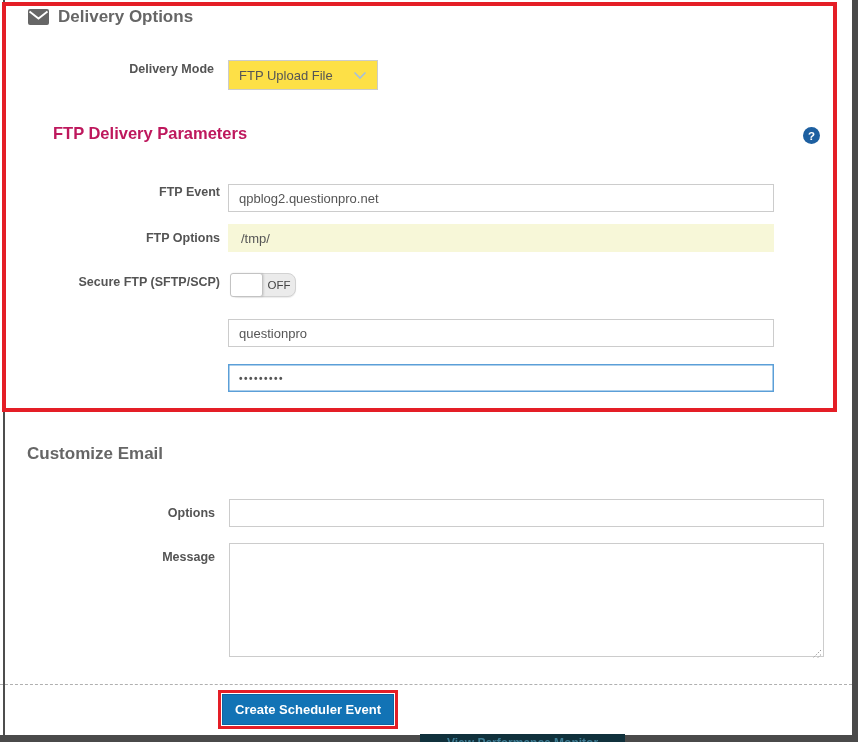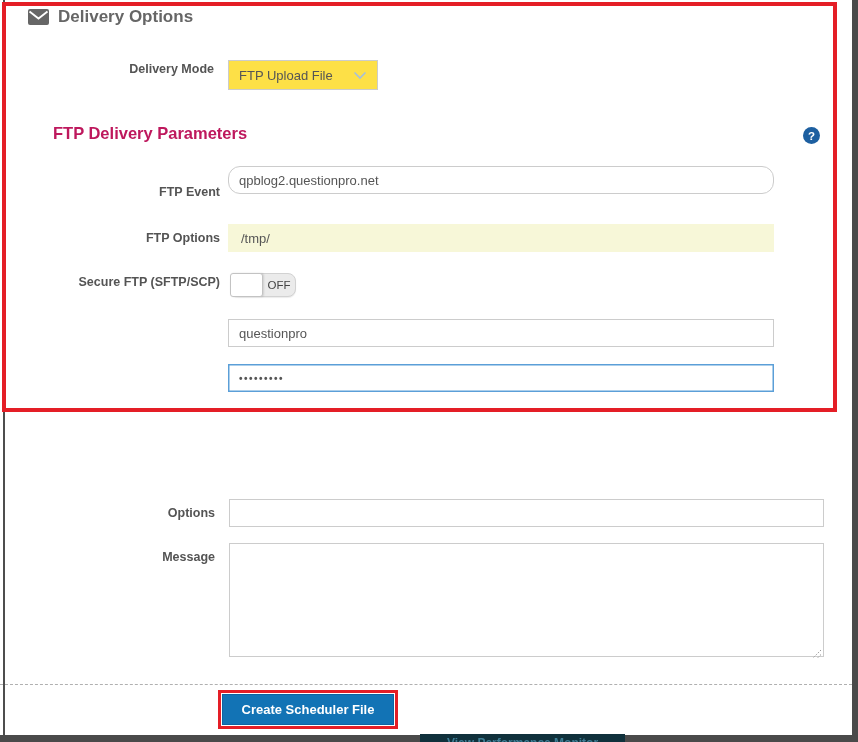--- a/index.html
+++ b/index.html
@@ -125,46 +125,47 @@
       <svg width="14" height="9" viewBox="0 0 14 9">
         <path d="M1.5 1.5 L7 7 L12.5 1.5" stroke="#a5bfdc" stroke-width="1.6" fill="none"></path>
       </svg>
     </span>
   </div>
 
   <div class="h-ftp">FTP Delivery Parameters</div>
   <div class="help-icon">?</div>
 
   <div class="field-label" style="top:185px;">FTP Event</div>
-  <input class="text-input w-ftp" style="top: 166px; border-radius: 12px;" type="text" value="qpblog2.questionpro.net">
+  <input class="text-input w-ftp" style="top: 184px;" type="text" value="qpblog2.questionpro.net">
 
   <div class="field-label" style="top:231px;">FTP Options</div>
   <input class="text-input w-ftp highlight-input" style="top: 224px;" type="text" value="/tmp/">
 
   <div class="field-label" style="top:275px;">Secure FTP (SFTP/SCP)</div>
   <div class="toggle">
     <div class="toggle-knob"></div>
     <div class="toggle-state">OFF</div>
   </div>
 
   <input class="text-input w-ftp" style="top: 319px;" type="text" value="questionpro">
 
   <input class="text-input w-ftp focus-input" style="top: 364px;" type="text" value="•••••••••">
 
+  <div class="h-custom">Customize Email</div>
 
   <div class="field-label" style="top:506px; width:215px;">Options</div>
   <input class="text-input w-email" style="top: 499px;" type="text" value="">
 
   <div class="field-label" style="top:550px; width:215px;">Message</div>
   <textarea class="message-area" style=""></textarea>
   <span class="resize-handle">
     <svg width="10" height="10" viewBox="0 0 10 10">
       <path d="M9 1 L1 9 M9 5.5 L5.5 9" stroke="#999" stroke-width="1" fill="none" stroke-dasharray="1.5,1.5"></path>
     </svg>
   </span>
 
   <div class="dashed-sep"></div>
 
   <div class="submit-wrap">
-    <button class="submit-btn">Create Scheduler File</button>
+    <button class="submit-btn">Create Scheduler Event</button>
   </div>
 
 </div>
 
 </body></html>

